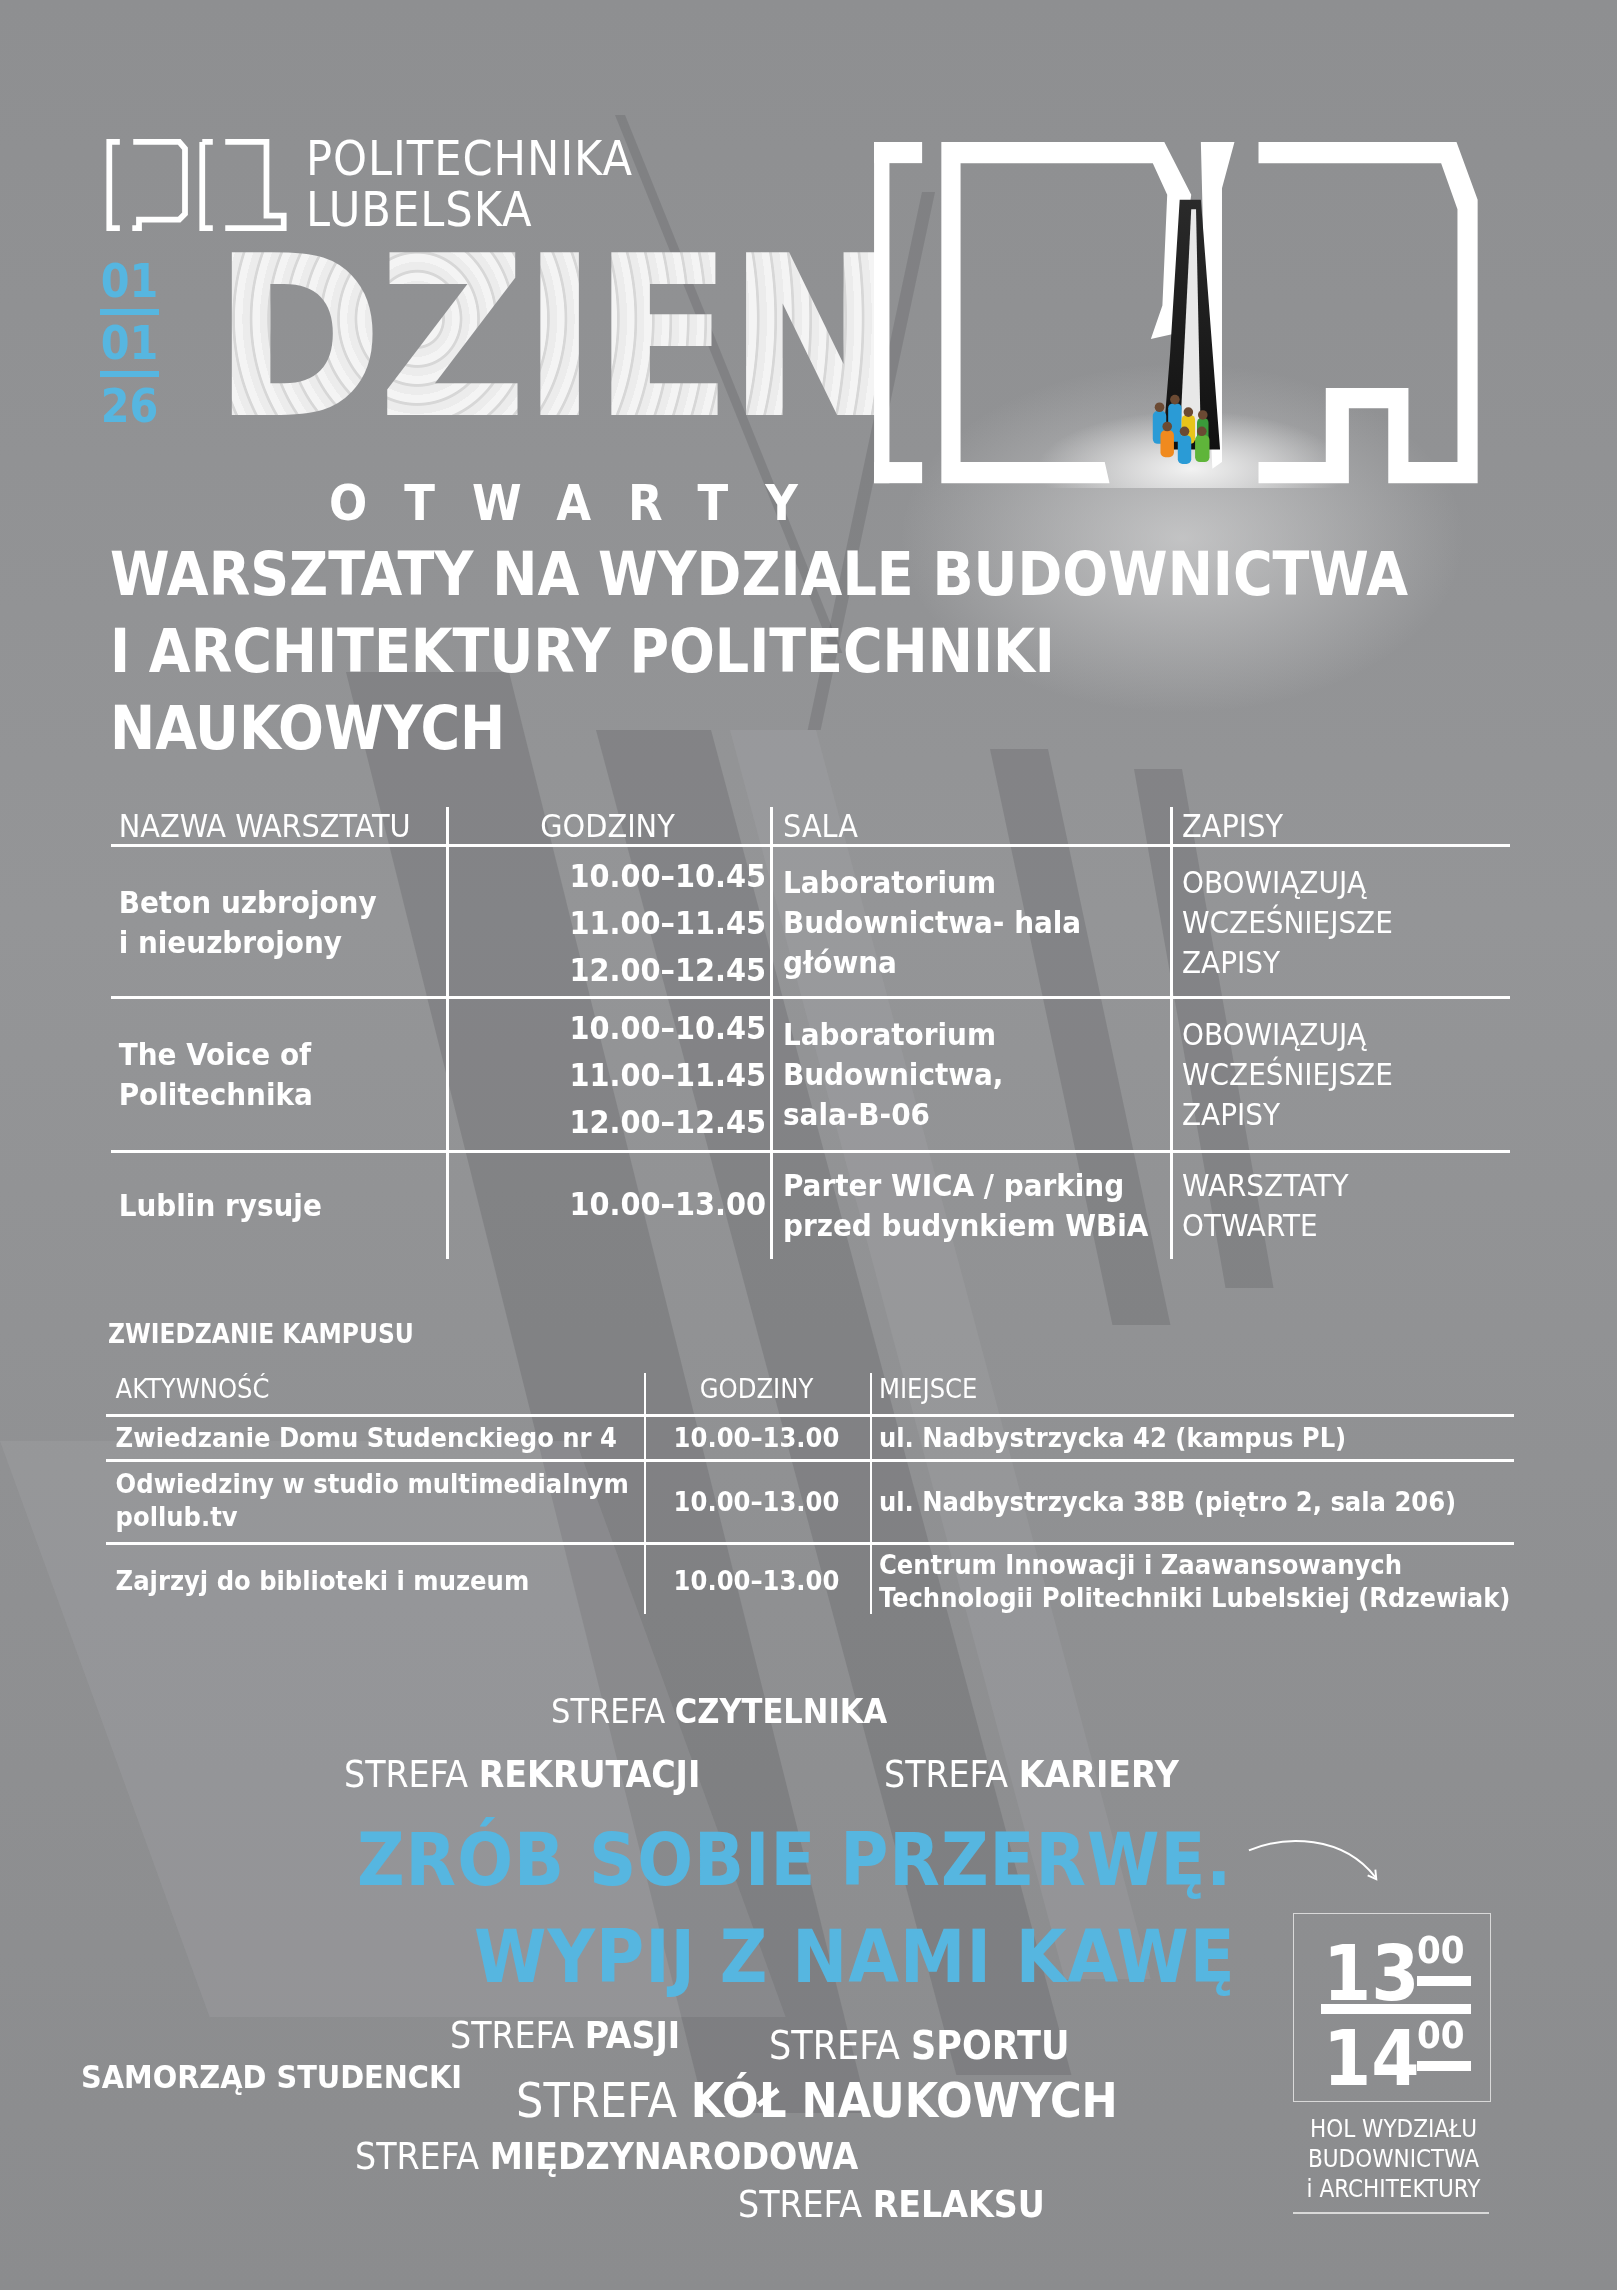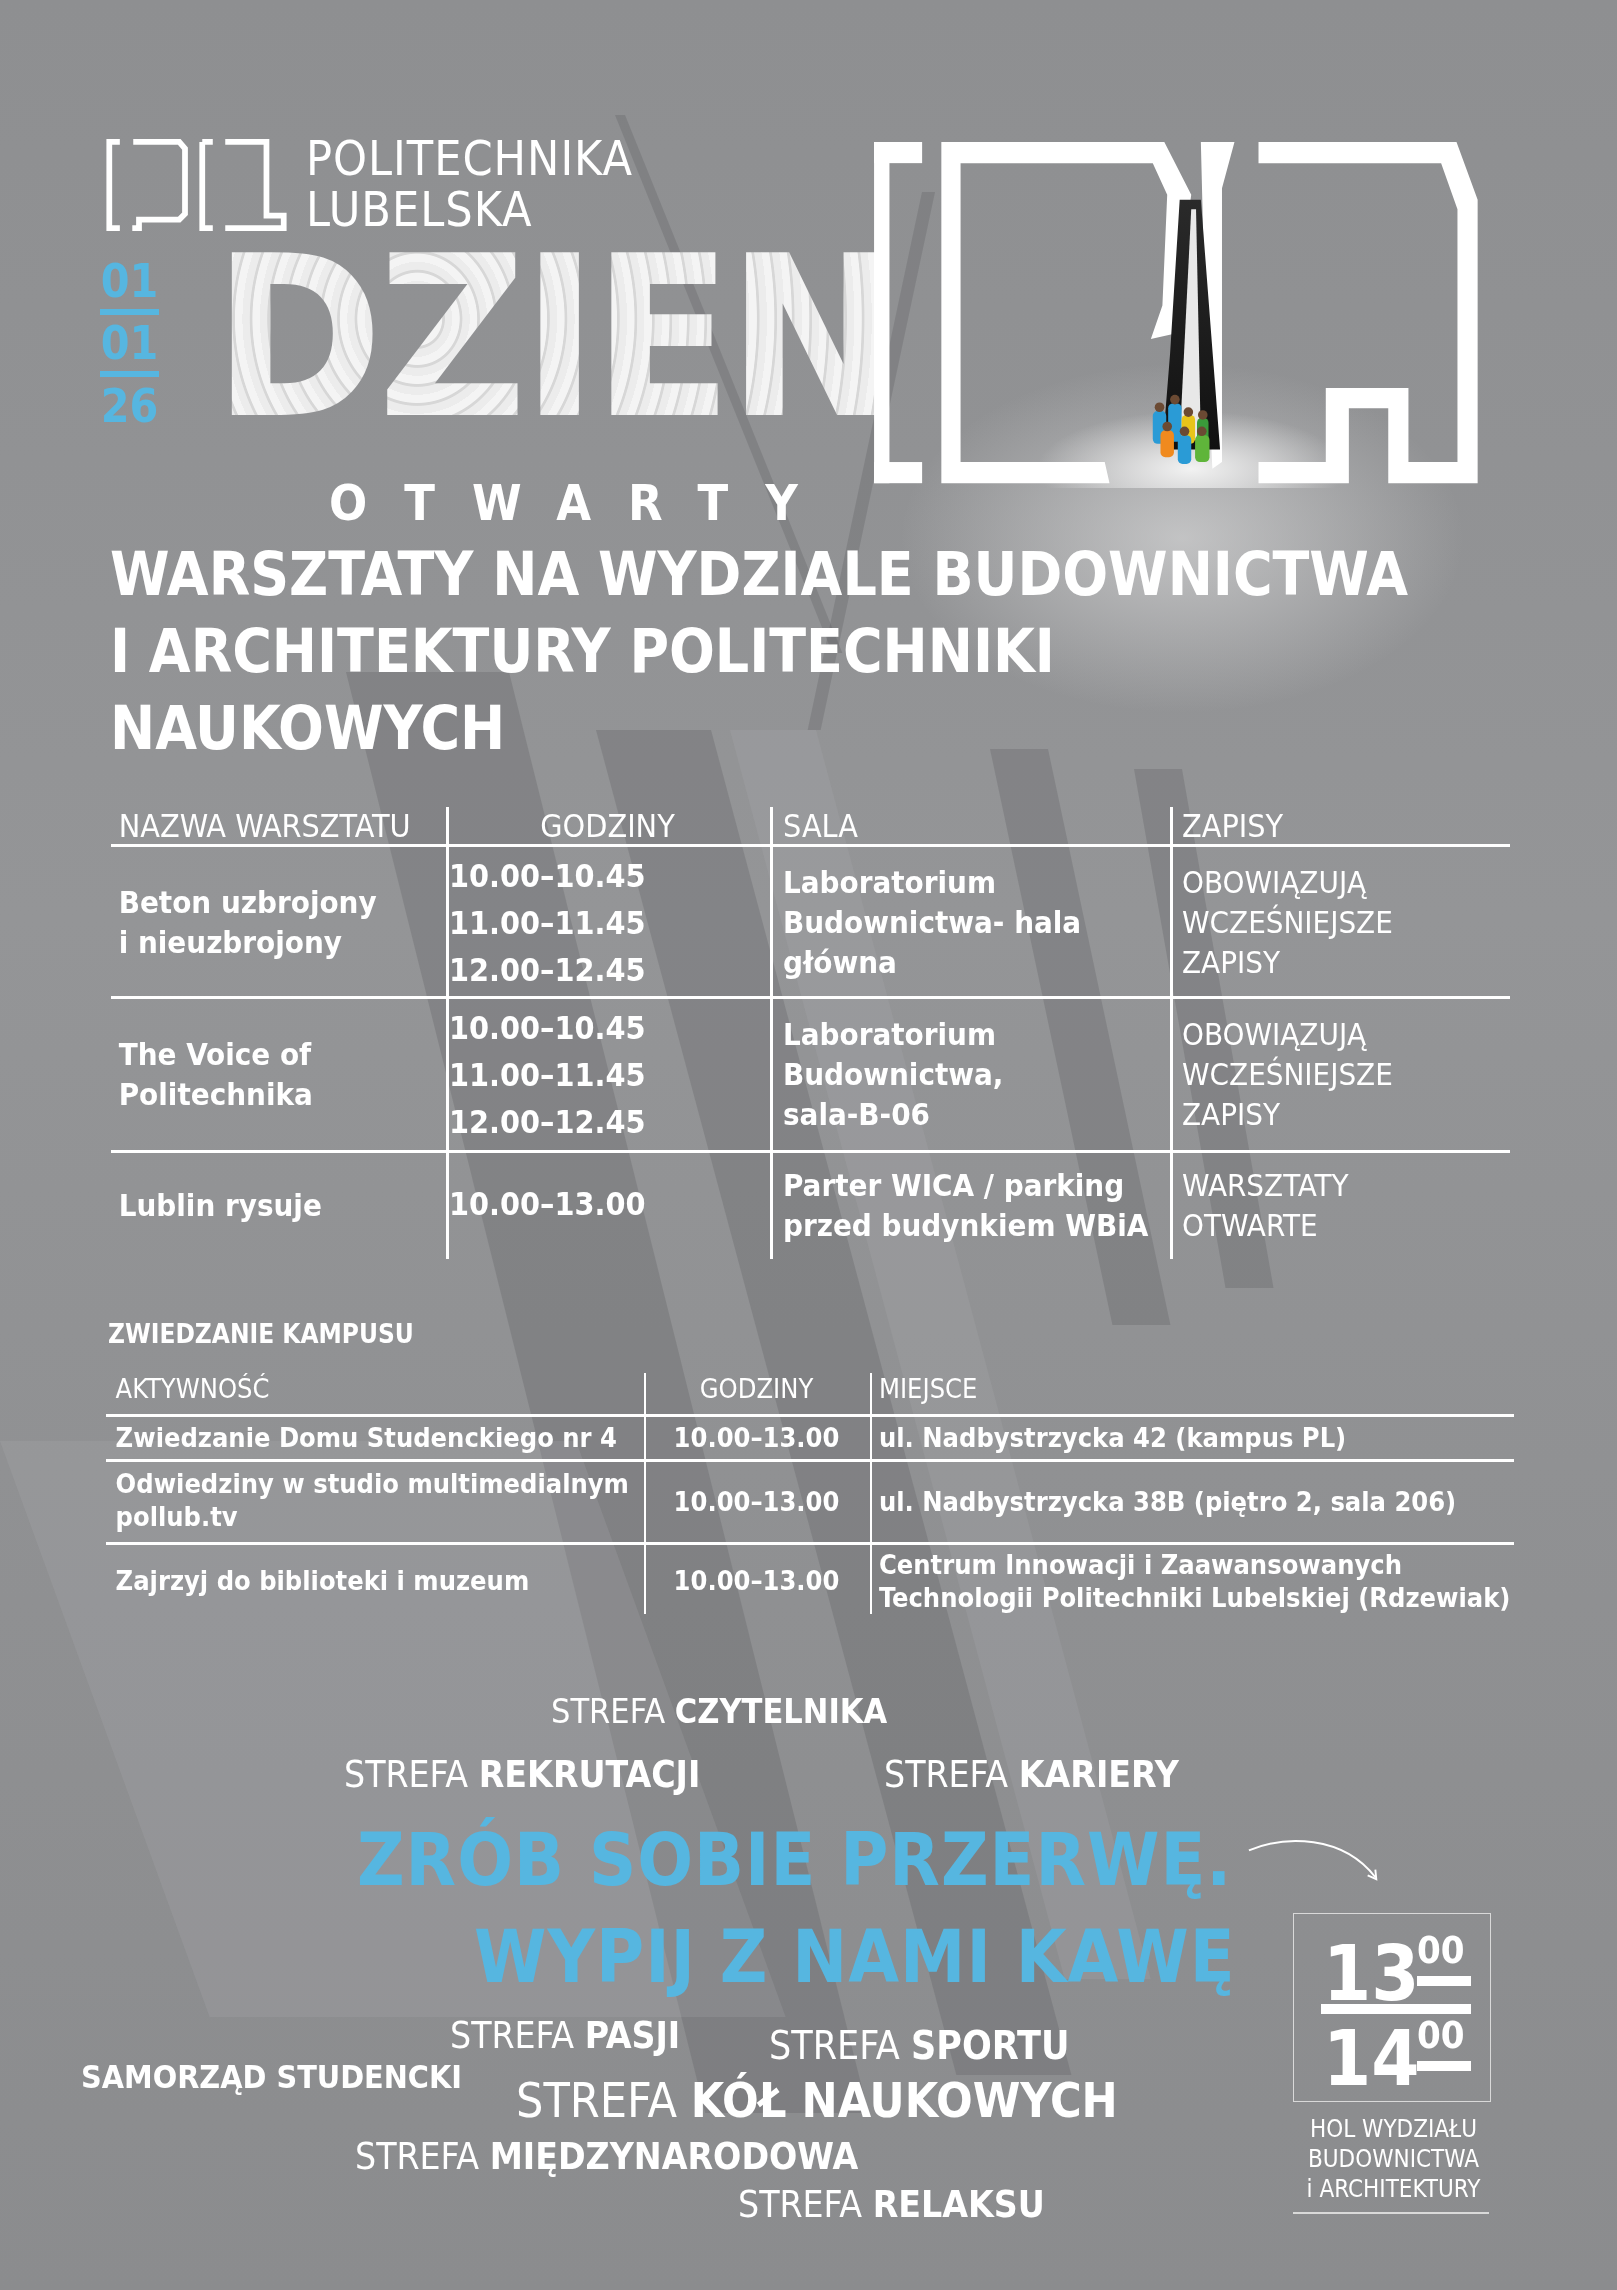--- a/index.html
+++ b/index.html
@@ -27,21 +27,21 @@
   .ba-logo{position:absolute;left:874px;top:142px;width:646px;height:346px;}
   .title{position:absolute;left:110px;top:536px;font-size:60px;font-weight:bold;line-height:77px;letter-spacing:0px;font-stretch:condensed;}
   .title div{white-space:nowrap;}
   
   .t1{position:absolute;left:111px;top:807px;width:1399px;}
   .hline{position:absolute;height:2.9px;background:#fff;left:0;right:0;}
   .vline{position:absolute;width:2.9px;background:#fff;}
   .t1 .hcell{position:absolute;top:0;font-size:32px;font-weight:300;line-height:38px;}
   .cell{position:absolute;font-size:31px;line-height:40px;font-weight:bold;}
   .cell.light{font-weight:300;}
-  .times{position:absolute;font-size:32px;line-height:47px;font-weight:bold;text-align:left;width:317px;}
+  .times{position:absolute;font-size:32px;line-height:47px;font-weight:bold;text-align:right;width:317px;}
   .sect{position:absolute;left:108px;top:1319px;font-size:26px;font-weight:bold;}
   .t2 .hcell{position:absolute;font-size:27px;font-weight:300;}
   .t2 .cell{font-size:27px;line-height:33px;}
   .strefa{position:absolute;white-space:nowrap;font-weight:300;}
   .strefa b{font-weight:bold;}
   .slogan{position:absolute;color:#56b6e0;font-weight:900;font-size:73px;line-height:77px;white-space:nowrap;letter-spacing:1px;}
   .timebox{position:absolute;left:1293px;top:1913px;width:196px;height:187px;border:1.9px solid #d9d9d9;}
   .tnum{position:absolute;font-weight:900;font-size:77px;line-height:77px;}
   .tsup{position:absolute;font-weight:900;font-size:38px;line-height:38px;}
   .tbar{position:absolute;height:9.6px;background:#fff;}

